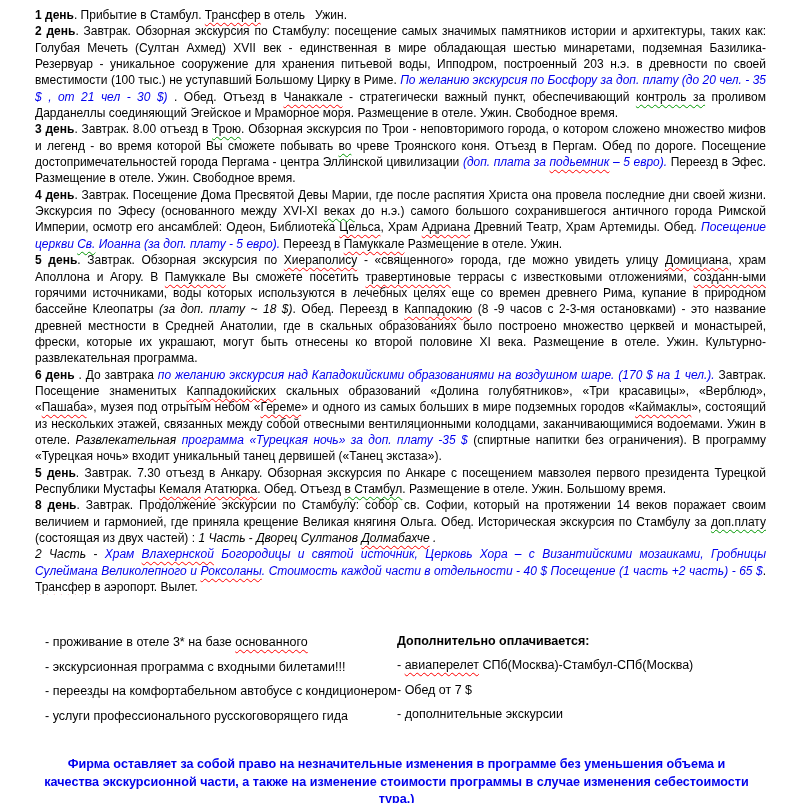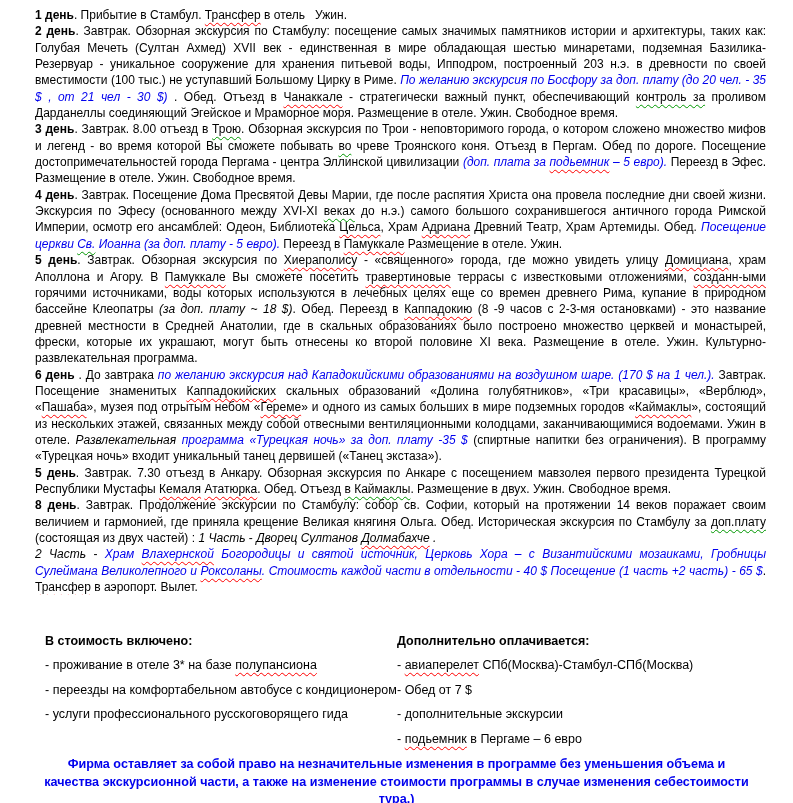--- a/index.html
+++ b/index.html
@@ -40,40 +40,39 @@
 
 <div class="doc">
 
   <div id="itinerary">
       <p class="para"><span class="day">1 день</span><span>. Прибытие в Стамбул.  </span><span class="sqr">Трансфер</span><span> в отель &nbsp; Ужин.</span></p>
       <p class="para"><span class="day">2 день</span><span>. Завтрак. Обзорная экскурсия по Стамбулу: посещение самых значимых памятников истории и архитектуры, таких как: Голубая Мечеть (Султан Ахмед) XVII век - единственная в мире обладающая шестью минаретами, подземная Базилика-Резервуар - уникальное сооружение для хранения питьевой воды, Ипподром, построенный 203 н.э. в древности по своей вместимости (100 тыс.) не уступавший Большому Цирку в Риме. </span><span class="blue i">По желанию экскурсия по Босфору за доп. плату (до 20 чел. - 35 $ , от 21 чел - 30 $)</span><span> . Обед. Отъезд в </span><span class="sqr">Чанаккале</span><span> - стратегически важный пункт, обеспечивающий </span><span class="sqg">контроль за</span><span> проливом Дарданеллы соединяющий Эгейское и Мраморное моря. Размещение в отеле. Ужин. Свободное время.</span></p>
       <p class="para"><span class="day">3 день</span><span>. Завтрак. 8.00 отъезд в </span><span class="sqg">Трою</span><span>. Обзорная экскурсия по Трои - неповторимого города, о котором сложено множество мифов и легенд - во время которой Вы сможете побывать </span><span class="sqg">во</span><span> чреве Троянского коня. Отъезд в Пергам. Обед по дороге. Посещение достопримечательностей города Пергама - центра Эллинской цивилизации </span><span class="blue i">(доп. плата за </span><span class="blue i sqr">подьемник</span><span class="blue i"> – 5 евро).</span><span> Переезд в Эфес. Размещение в отеле. Ужин. Свободное время.</span></p>
       <p class="para"><span class="day">4 день</span><span>. Завтрак. Посещение Дома Пресвятой Девы Марии, где после распятия Христа она провела последние дни своей жизни. Экскурсия по Эфесу (основанного между XVI-XI </span><span class="sqg">веках</span><span> до н.э.) самого большого сохранившегося античного города Римской Империи, осмотр его ансамблей: Одеон, Библиотека </span><span class="sqr">Цельса</span><span>, Храм </span><span class="sqr">Адриана</span><span>  Древний Театр, Храм Артемиды. Обед. </span><span class="blue i">Посещение церкви </span><span class="blue i sqg">Св.</span><span class="blue i"> Иоанна (за доп. плату - 5 евро).</span><span> Переезд в </span><span class="sqr">Памуккале</span><span> Размещение в отеле. Ужин.</span></p>
       <p class="para"><span class="day">5 день</span><span>. Завтрак. Обзорная экскурсия по </span><span class="sqr">Хиераполису</span><span> - «священного» города, где можно увидеть улицу </span><span class="sqr">Домициана</span><span>, храм Аполлона и Агору. В </span><span class="sqr">Памуккале</span><span> Вы сможете посетить </span><span class="sqr">травертиновые</span><span>  террасы с известковыми отложениями, </span><span class="sqr">созданн-ыми</span><span> горячими источниками, воды которых используются в лечебных целях еще со времен древнего Рима, купание в природном бассейне Клеопатры </span><span class="i">(за доп. плату  ~ 18 $)</span><span>. Обед. Переезд в </span><span class="sqr">Каппадокию</span><span> (8 -9 часов с 2-3-мя остановками) - это название древней местности в Средней Анатолии, где в скальных образованиях было построено множество церквей и монастырей, фрески, которые их украшают, могут быть отнесены ко второй половине XI века. Размещение в отеле. Ужин. Культурно-развлекательная программа.</span></p>
       <p class="para"><span class="day">6 день </span><span>. До завтрака </span><span class="blue i">по желанию экскурсия над Кападокийскими образованиями на воздушном шаре. (170 $ на 1 чел.).</span><span> Завтрак. Посещение знаменитых </span><span class="sqr">Каппадокийских</span><span> скальных образований «Долина голубятников», «Три красавицы», «Верблюд», «</span><span class="sqr">Пашаба</span><span>», музея под отрытым небом «</span><span class="sqr">Гереме</span><span>»  и одного из самых больших в мире подземных городов «</span><span class="sqr">Каймаклы</span><span>», состоящий из нескольких этажей, связанных между собой отвесными вентиляционными  колодцами, заканчивающимися водоемами. Ужин в отеле. </span><span class="i">Развлекательная </span><span class="blue i">программа «Турецкая ночь»  за доп. плату -35 $ </span><span>(спиртные напитки без ограничения). В программу «Турецкая ночь» входит уникальный танец дервишей («Танец экстаза»).</span></p>
-      <p class="para"><span class="day">5 день</span><span>. Завтрак. 7.30 отъезд в Анкару. Обзорная экскурсия по Анкаре с посещением мавзолея первого президента Турецкой Республики Мустафы </span><span class="sqr">Кемаля</span><span>  </span><span class="sqr">Ататюрка</span><span>. Обед. Отъезд </span><span class="sqg">в Каймаклы</span><span>. Размещение в двух. Ужин. Свободное время.</span></p>
+      <p class="para"><span class="day">5 день</span><span>. Завтрак. 7.30 отъезд в Анкару. Обзорная экскурсия по Анкаре с посещением мавзолея первого президента Турецкой Республики Мустафы </span><span class="sqr">Кемаля</span><span>  </span><span class="sqr">Ататюрка</span><span>. Обед. Отъезд </span><span class="sqg">в Стамбул</span><span>. Размещение в отеле. Ужин. Большому время.</span></p>
       <p class="para"><span class="day">8 день</span><span>. Завтрак. Продолжение экскурсии по Стамбулу: собор св. Софии, который на протяжении 14 веков поражает своим величием и гармонией, где приняла крещение Великая княгиня Ольга. Обед. Историческая экскурсия по Стамбулу за </span><span class="sqg">доп.плату</span><span> (состоящая из двух частей) : </span><span class="b i">1 Часть</span><span>  - </span><span class="i"> Дворец Султанов </span><span class="i sqr">Долмабахче</span><span class="i"> .</span></p>
       <p class="para"><span class="b i">2 Часть</span><span>  -   </span><span class="blue i">Храм </span><span class="blue i sqr">Влахернской</span><span class="blue i"> Богородицы  и святой источник,  Церковь Хора – с Византийскими  мозаиками, Гробницы Сулеймана Великолепного  и </span><span class="blue i sqr">Роксоланы</span><span class="blue i">.  Стоимость каждой части в отдельности - 40 $ Посещение (1 часть +2 часть) -  65 $</span><span>. </span><span class="sqr">Трансфер</span><span> в аэропорт. Вылет.</span></p>
     </div>
 
   <div class="cols">
     <div class="col-left">
-      <p class="col-title">В стоимость  включено:</p>
       <div id="included-items">
-          <p class="col-item"><span>- проживание  в отеле 3* на базе </span><span class="sqr">полупансиона</span></p>
+          <p class="col-item"><span>- проживание  в отеле 3* на базе </span><span class="sqr">основанного</span></p>
+          <p class="col-item"><span>- экскурсионная программа с входными билетами!!!</span></p>
           <p class="col-item"><span>- переезды  на  комфортабельном автобусе с кондиционером</span></p>
           <p class="col-item"><span>- услуги профессионального русскоговорящего гида</span></p>
         </div>
     </div>
     <div class="col-right">
       <p class="col-title">Дополнительно  оплачивается:</p>
       <div id="extras-items">
           <p class="col-item"><span>- </span><span class="b sqr">авиаперелет</span><span class="b">  СПб(Москва)-Стамбул-СПб(Москва)</span></p>
           <p class="col-item"><span>- Обед от 7 $</span></p>
           <p class="col-item"><span>- дополнительные  экскурсии</span></p>
-          <p class="col-item"><span>- </span><span class="sqr">подьемник</span><span> в Пергаме – 6 евро</span></p>
         </div>
     </div>
   </div>
 
   <div class="footer">Фирма оставляет за собой право на незначительные  изменения в программе без уменьшения  объема и качества экскурсионной  части, а также на изменение стоимости  программы  в случае изменения себестоимости  тура.)</div>
 
 </div>
 
 </body></html>

